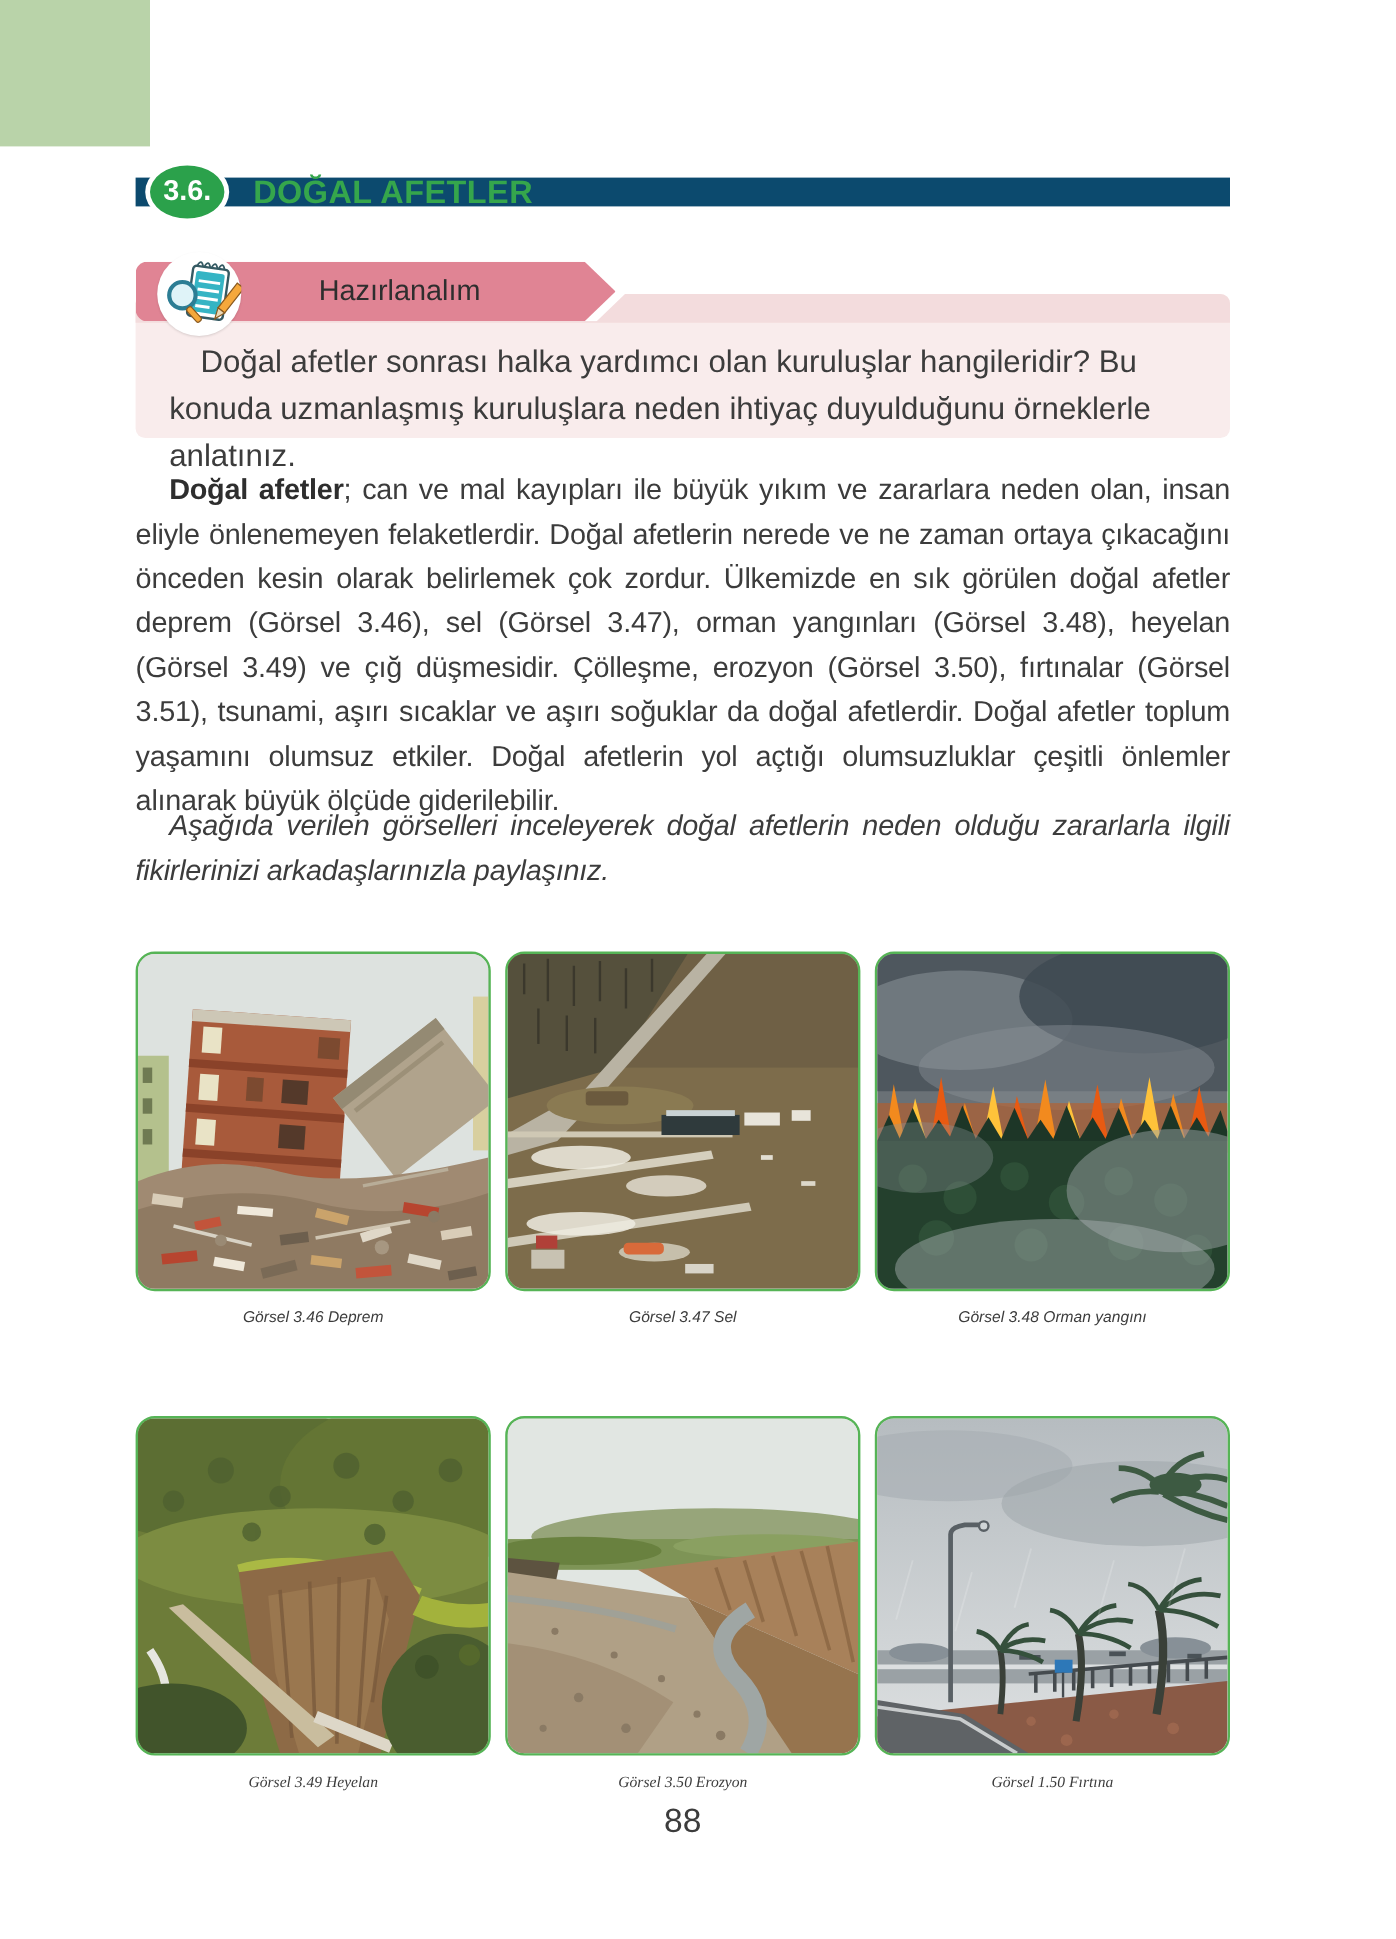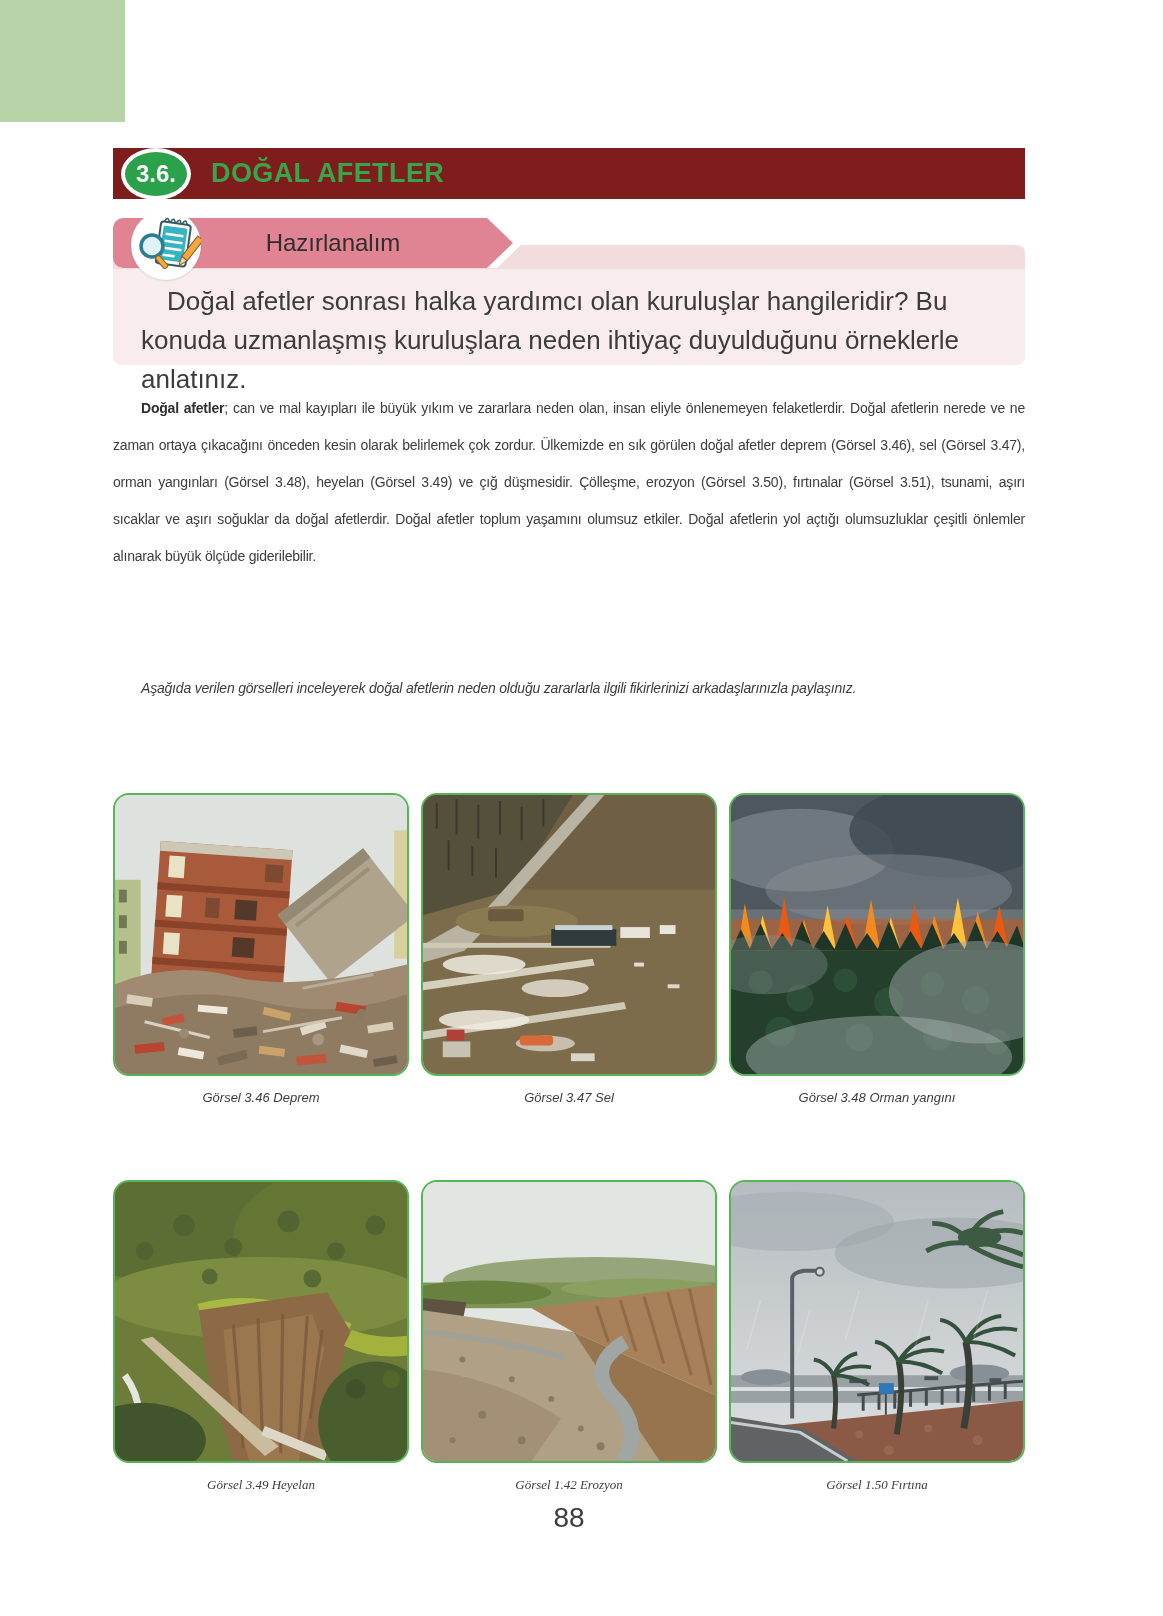--- a/index.html
+++ b/index.html
@@ -4,21 +4,21 @@
 <style>
   html,body{margin:0;padding:0;}
   body{
     width:1163px;height:1616px;position:relative;background:#ffffff;
     font-family:"Liberation Sans",sans-serif;color:#3c3c3c;overflow:hidden;
   }
   .corner-square{position:absolute;left:0;top:0;width:125px;height:122px;background:#b9d3a9;}
   .content{position:absolute;left:113px;top:0;width:912px;height:1616px;}
 
   
-  .section-header{position:absolute;top:148px;left:0;width:912px;height:51px;background:#7f1d1d;display:flex;align-items:center;}
+  .section-header{position:absolute;top:148px;left:0;width:912px;height:24px;background:#0c4a6e;display:flex;align-items:center;}
   .badge{flex:0 0 auto;margin-left:8px;margin-top:-5px;margin-bottom:-5px;min-width:62px;height:44px;
     background:#2ba14b;border:4px solid #ffffff;border-radius:50%;
     display:flex;align-items:center;justify-content:center;color:#ffffff;font-weight:bold;font-size:24px;}
   .section-title{margin-left:20px;color:#35a64c;font-weight:bold;font-size:27px;letter-spacing:.4px;}
 
   
   .prepare{position:absolute;top:218px;left:0;width:912px;height:147px;}
   .prepare-panel{position:absolute;top:27px;left:0;right:0;bottom:0;background:#f9ecec;border-radius:8px;}
   .prepare-panel::before{content:"";position:absolute;top:0;left:0;right:0;height:24px;background:#f3dcdd;border-radius:8px 8px 0 0;}
   .ribbon{position:absolute;top:0;left:0;width:410px;height:50px;background:#ffffff;
@@ -27,21 +27,21 @@
     clip-path:polygon(0 0,374px 0,400px 25px,374px 50px,0 50px);border-radius:10px 0 0 10px;}
   .ribbon-label{position:absolute;top:0;left:110px;width:220px;height:50px;line-height:50px;text-align:center;
     font-weight:normal;font-size:24px;color:#2e2e2e;}
   .prepare-icon{position:absolute;top:-8px;left:18px;width:70px;height:70px;border-radius:50%;background:#ffffff;
     box-shadow:0 1px 2px rgba(0,0,0,.12);}
   .prepare-icon svg{position:absolute;inset:0;width:70px;height:70px;}
   .prepare-text{position:absolute;top:64px;left:28px;right:24px;margin:0;font-size:26px;line-height:39px;
     text-indent:26px;color:#3c3c3c;}
 
   
-  .para{position:absolute;left:0;width:912px;margin:0;font-size:14px;line-height:37px;letter-spacing:-0.2px;
+  .para{position:absolute;left:0;width:912px;margin:0;font-size:24px;line-height:37px;letter-spacing:-0.2px;
     text-align:justify;text-indent:28px;color:#3c3c3c;}
   .para strong{color:#2e2e2e;}
   .para1{top:390px;}
   .para2{top:670px;font-style:italic;}
 
   
   .gallery{position:absolute;left:0;width:912px;display:flex;gap:12px;}
   .row1{top:793px;}
   .row2{top:1180px;font-family:Liberation Serif, serif;}
   figure{margin:0;width:296px;}
@@ -331,21 +331,21 @@
               <circle cx="90" cy="200" r="3"></circle>
               <circle cx="60" cy="236" r="4"></circle>
               <circle cx="130" cy="220" r="3"></circle>
               <circle cx="100" cy="262" r="4"></circle>
               <circle cx="160" cy="250" r="3"></circle>
               <circle cx="30" cy="262" r="3"></circle>
               <circle cx="180" cy="268" r="4"></circle>
           </g>
         </svg>
       </div>
-      <figcaption>Görsel 1.42 Erozyon</figcaption>
+      <figcaption>Görsel 3.50 Erozyon</figcaption>
     </figure>
 
     <figure>
       <div class="photo">
         <svg viewBox="0 0 296 283" preserveAspectRatio="none">
           <defs>
             <linearGradient id="stormsky" x1="0" y1="0" x2="0" y2="1">
               <stop offset="0" stop-color="#b6bcc0"></stop>
                 <stop offset="1" stop-color="#dde0e1"></stop>
             </linearGradient>

